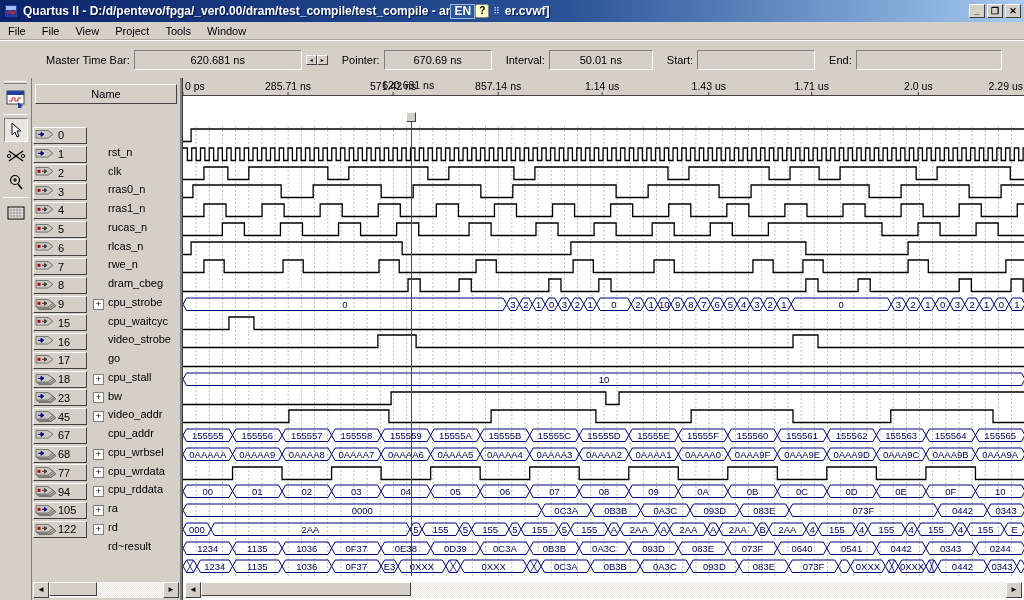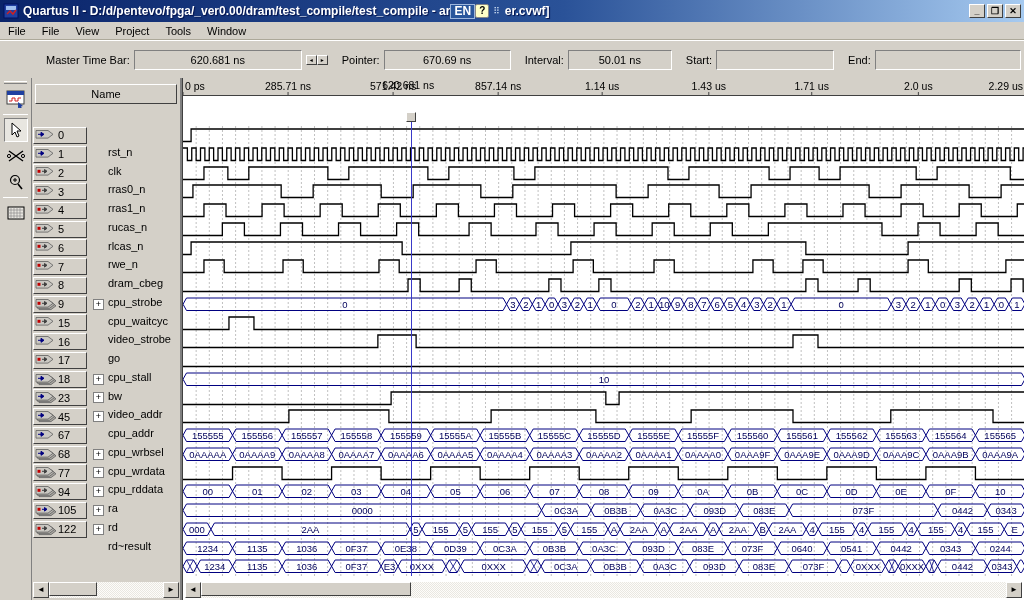--- a/index.html
+++ b/index.html
@@ -90,21 +90,21 @@
     </div>
 
   <div class="toolbar">
     <span class="tlabel">Master Time Bar:</span>
     <span class="tfield" style="width:168px">620.681 ns</span>
     <span class="spinrow">
       <button class="spinbtn">◂</button>
       <button class="spinbtn">▸</button>
     </span>
     <span class="tlabel">Pointer:</span>
-    <span class="tfield" style="width:127px">670.69 ns</span>
+    <span class="tfield" style="width:108px">670.69 ns</span>
     <span class="tlabel">Interval:</span>
     <span class="tfield" style="width:104px">50.01 ns</span>
     <span class="tlabel">Start:</span>
     <span class="tfield" style="width:118px"></span>
     <span class="tlabel">End:</span>
     <span class="tfield" style="width:146px"></span>
   </div>
 
   <div id="content">
 

